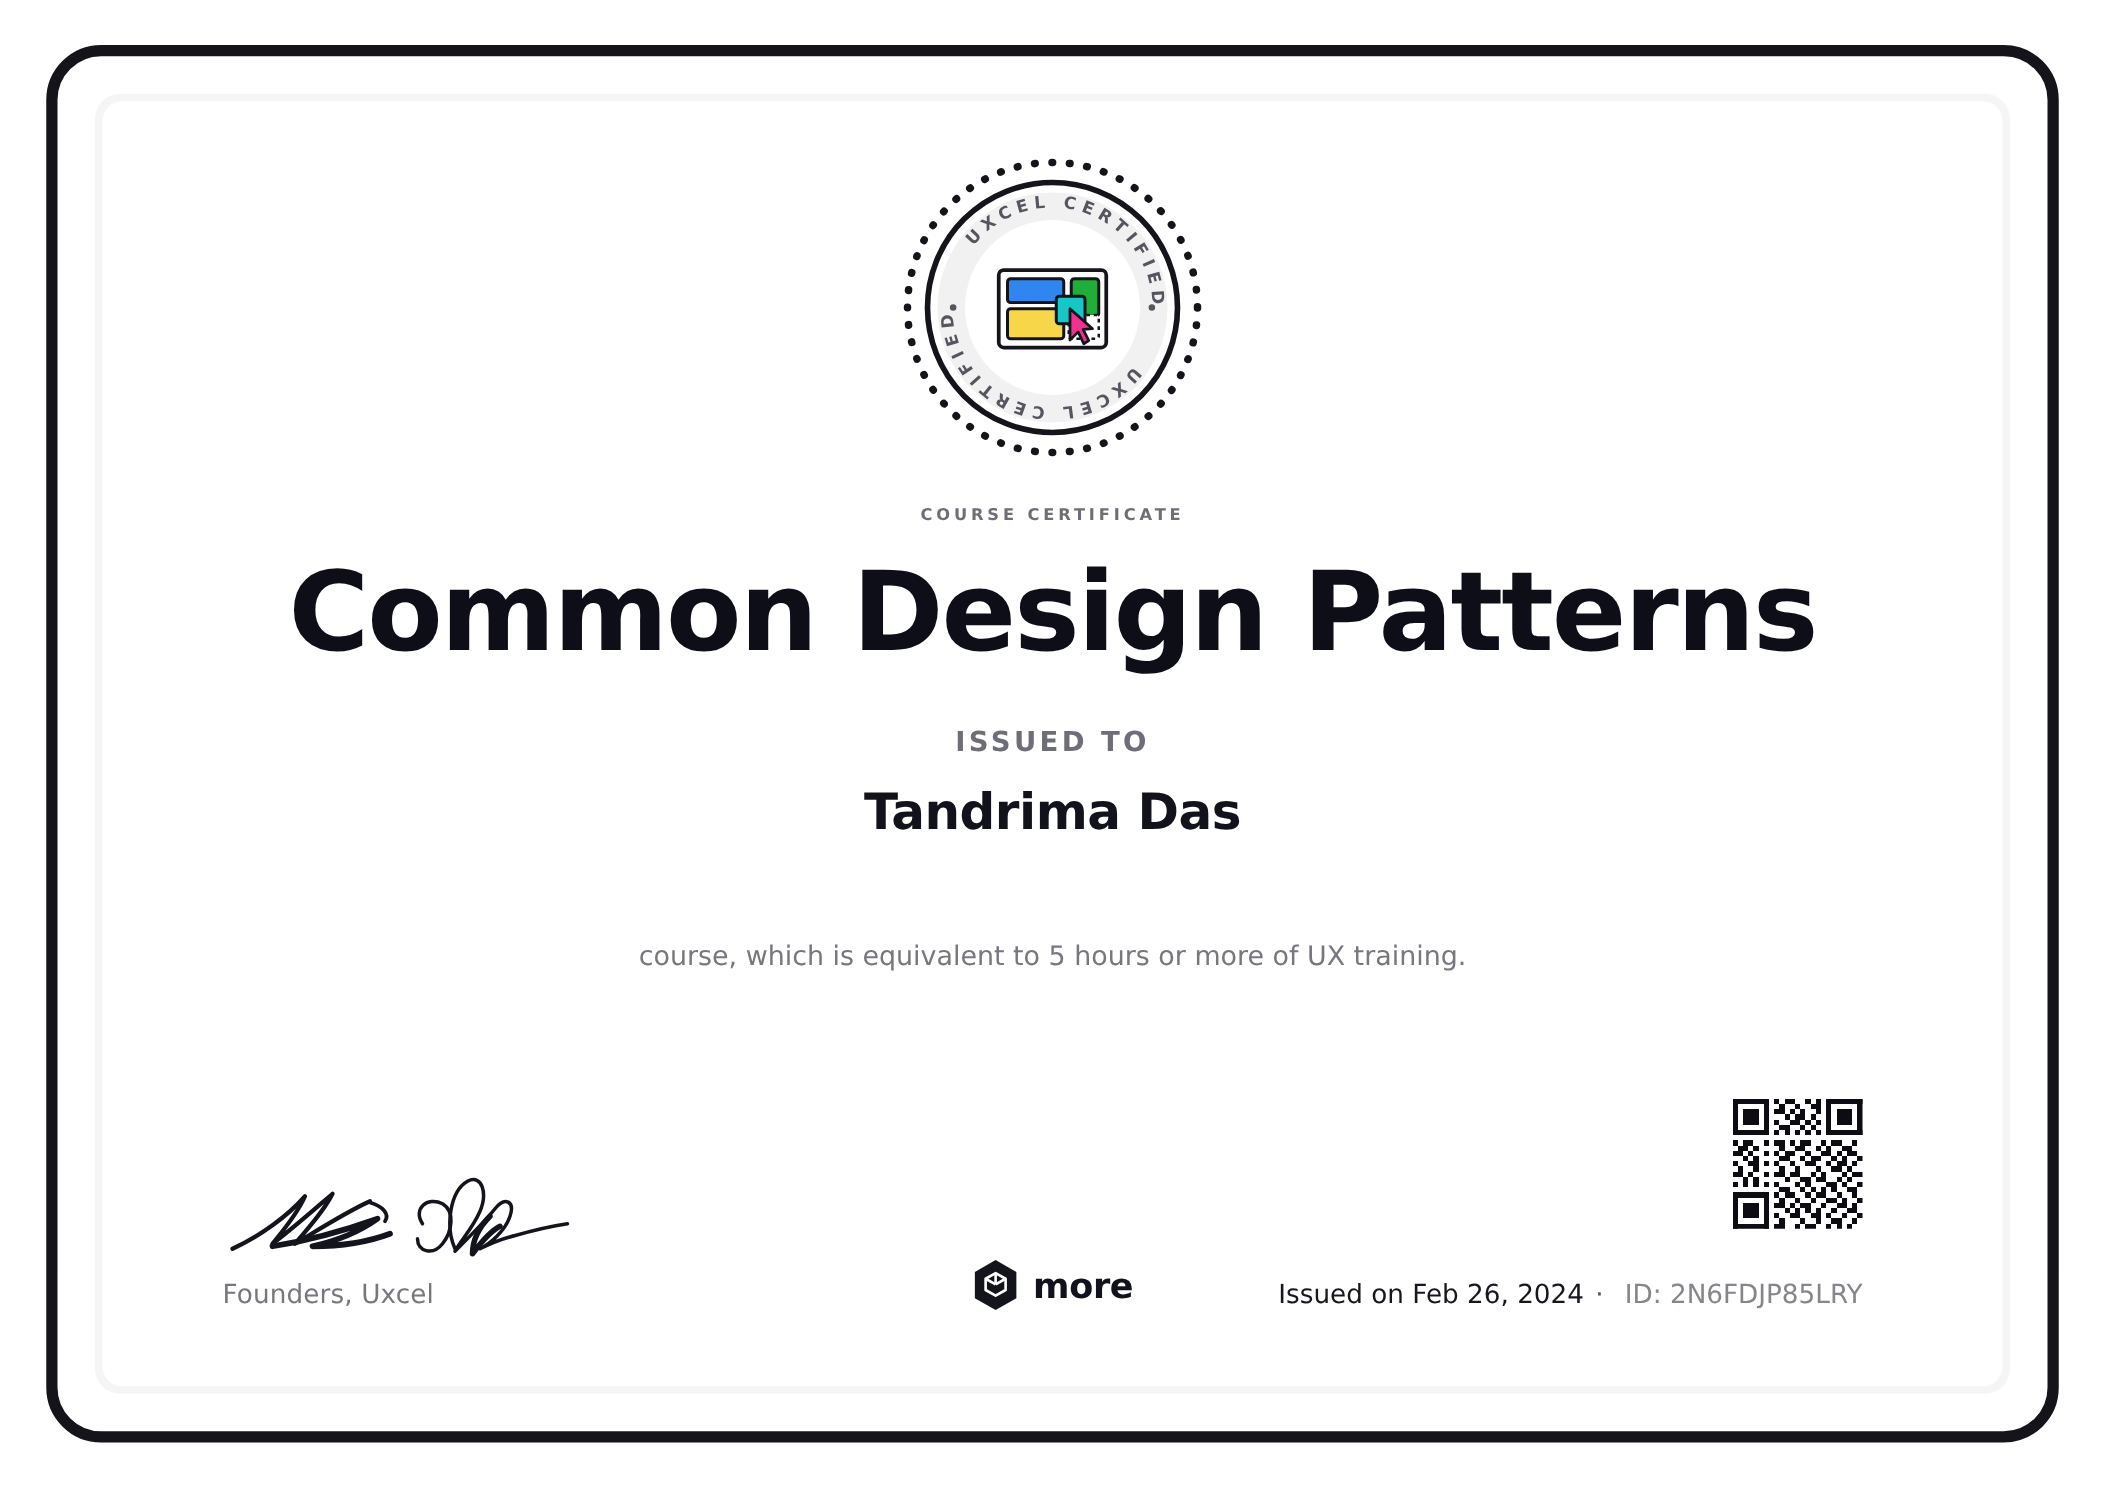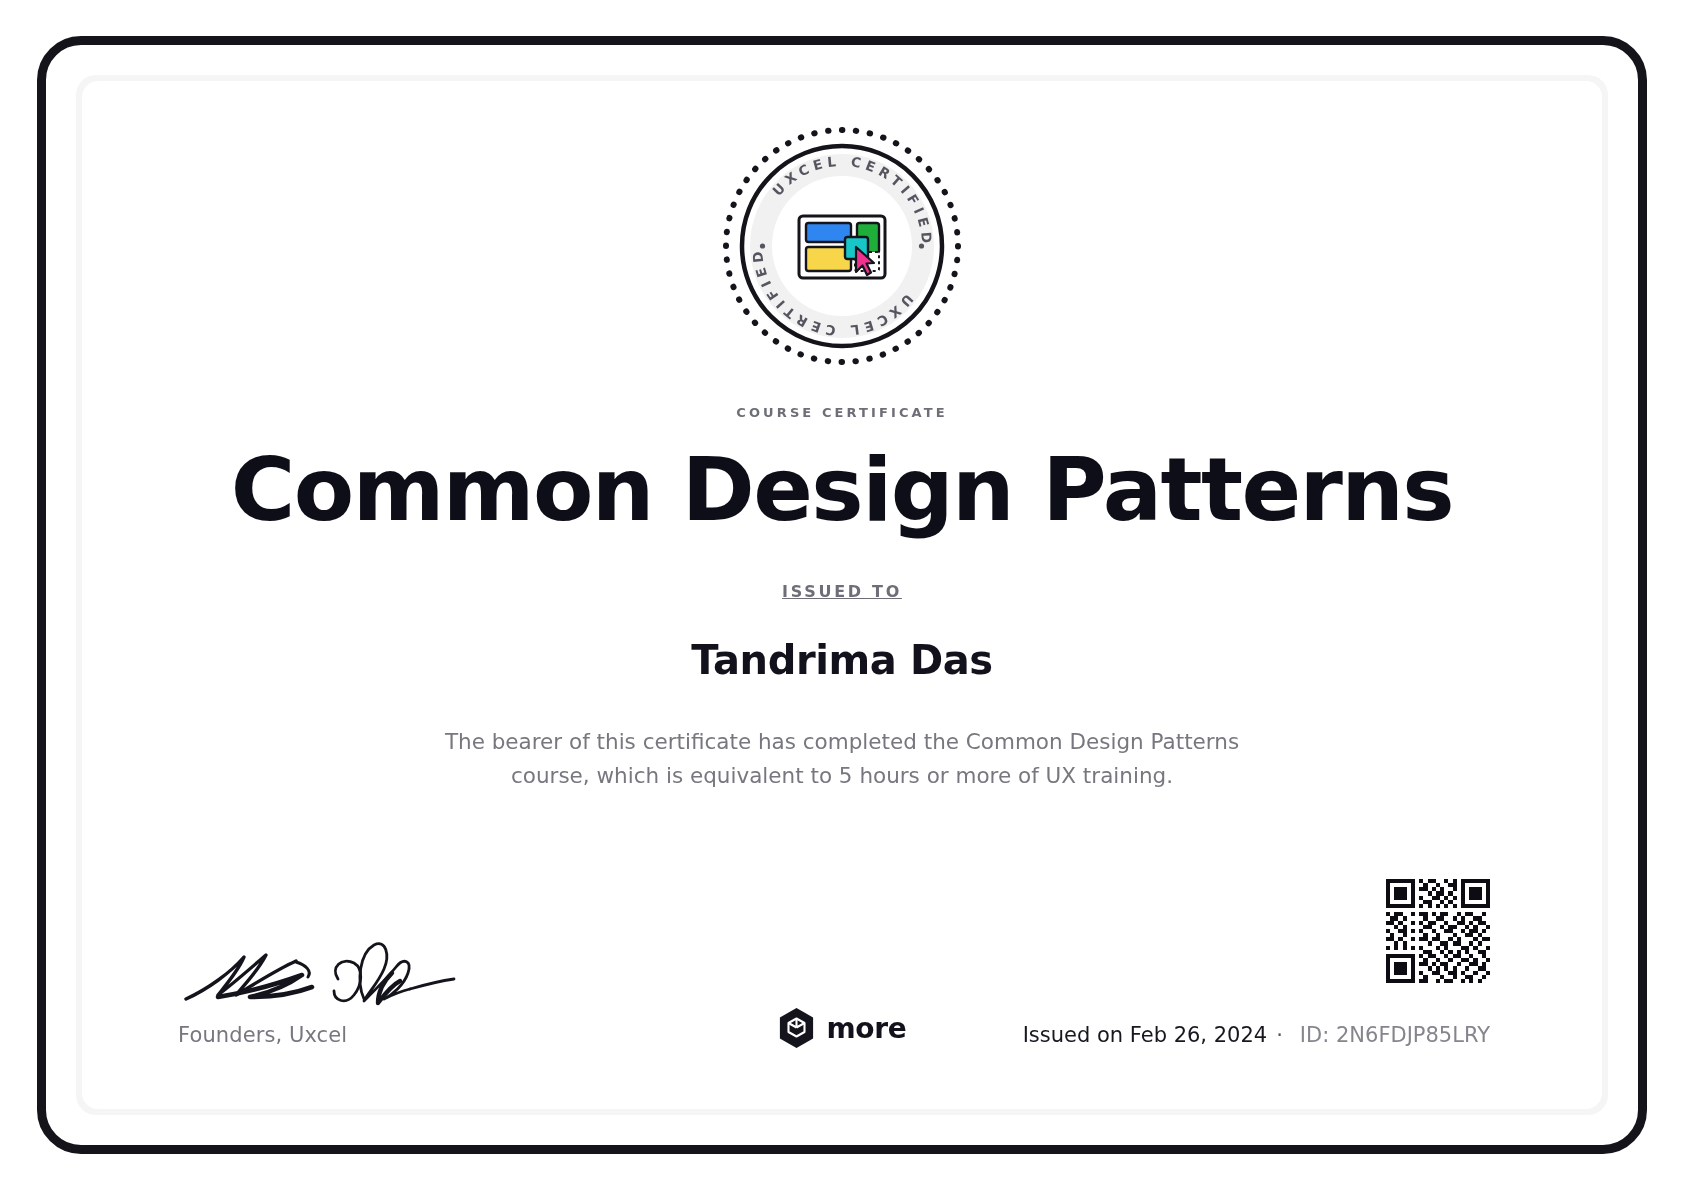--- a/index.html
+++ b/index.html
@@ -81,30 +81,29 @@
     line-height: 1.04;
     font-weight: 700;
     color: #0e0e18;
     letter-spacing: -1.6px;
     text-align: left;
     white-space: nowrap;
   }
 
   .issued-to-label {
     margin-top: 46px;
-    font-size: 16px;
+    font-size: 22px;
     letter-spacing: 2.7px;
     font-weight: 600;
     color: #6e6e78;
     text-align: center;
-    text-decoration: underline;
   }
 
   .recipient {
-    margin-top: 36px;
+    margin-top: 20px;
     font-size: 40px;
     font-weight: 700;
     color: #12121c;
     letter-spacing: -0.4px;
     text-align: center;
   }
 
   .blurb {
     margin-top: 42px;
     font-size: 21.5px;
@@ -229,21 +228,21 @@
 
         <div class="kicker">COURSE CERTIFICATE</div>
 
         <h1 class="course-title">Common Design Patterns</h1>
 
         <div class="issued-to-label">ISSUED TO</div>
 
         <div class="recipient">Tandrima Das</div>
 
         <p class="blurb">
-          <span>The bearer of this certificate has completed the Common Design Patterns</span><br>
+          <br>
           <span>course, which is equivalent to 5 hours or more of UX training.</span>
         </p>
 
         <div class="footer">
 
           <div class="sig-block">
             <svg class="sig-svg" width="300" height="74" viewBox="0 0 300 74" xmlns="http://www.w3.org/2000/svg">
               <g fill="none" stroke="#14141c" stroke-linecap="round" stroke-linejoin="round">
 
                 <path d="M8 62 C 30 52, 52 36, 66 20 C 60 34, 48 48, 40 58

